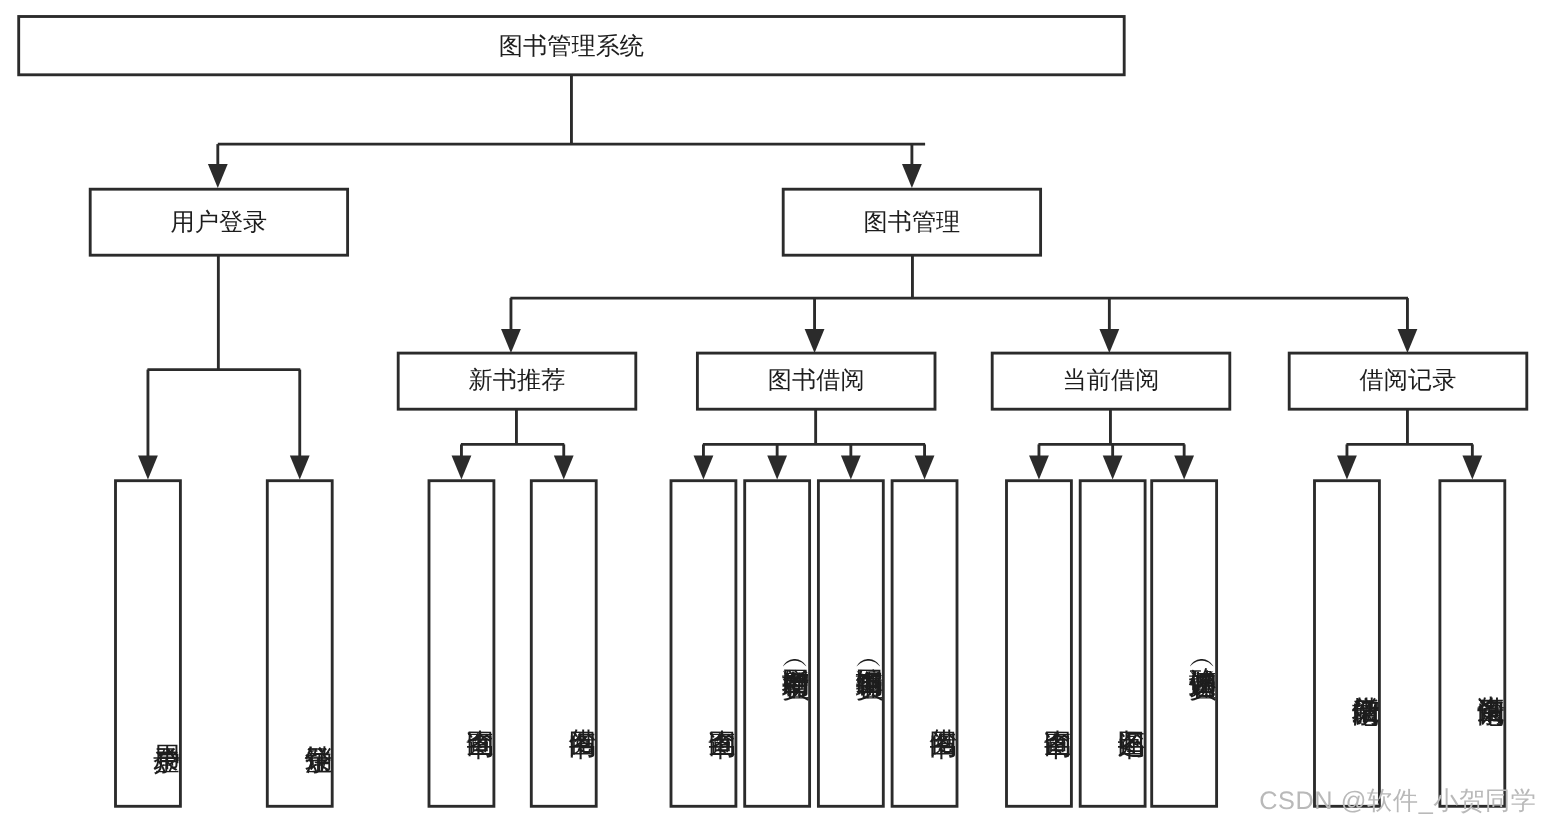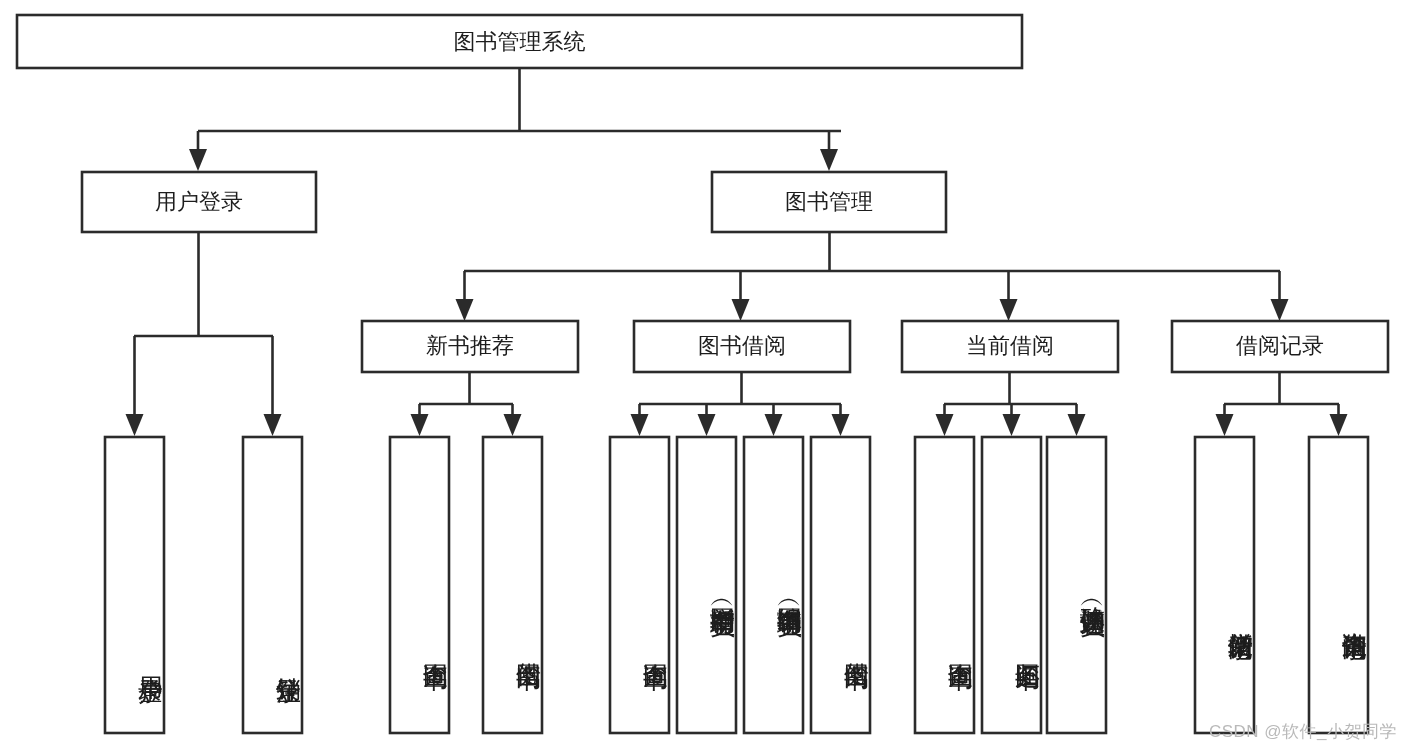--- a/index.html
+++ b/index.html
@@ -71,21 +71,21 @@
     pointer-events: none;
     display: flex;
     align-items: flex-start;
     justify-content: center;
   }
   .watermark {
     position: absolute;
     right: 8px;
     bottom: 4px;
     font-family: "Liberation Sans", "DejaVu Sans", sans-serif;
-    font-size: 17px;
+    font-size: 23px;
     color: #b9b9b9;
     white-space: nowrap;
     letter-spacing: 0.5px;
   }
 </style>
 </head>
 <body>
 
 <div id="diagram-root">
 

